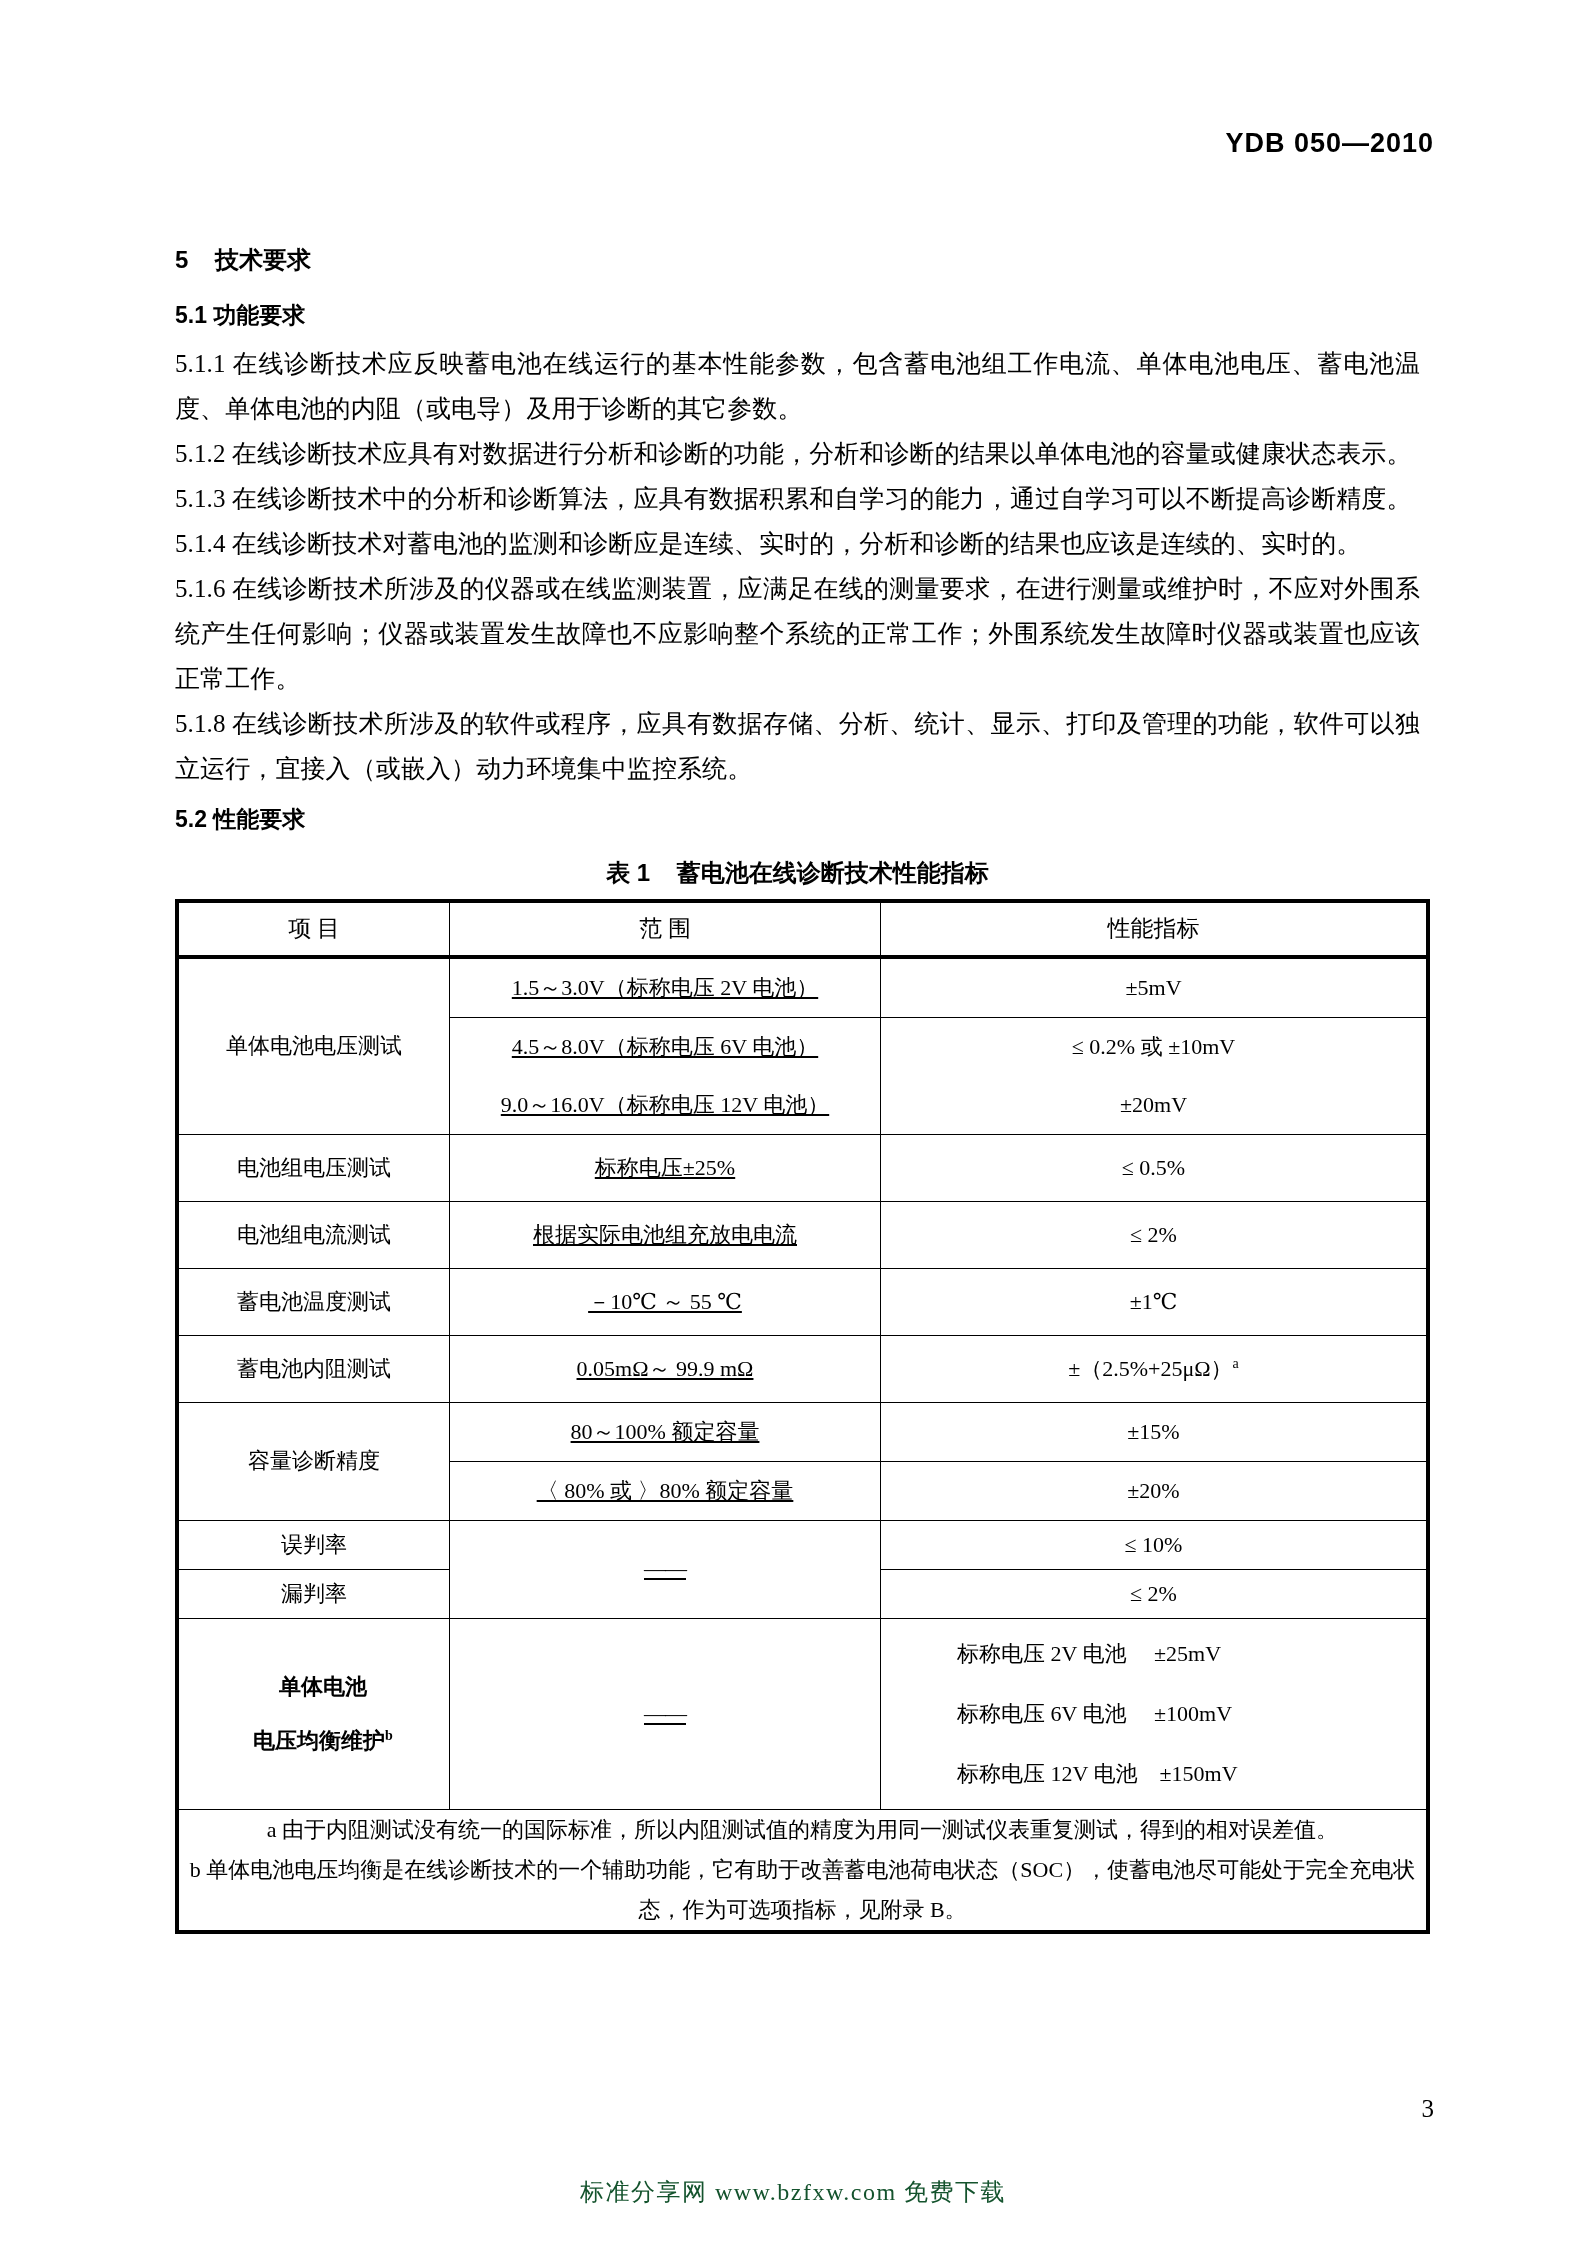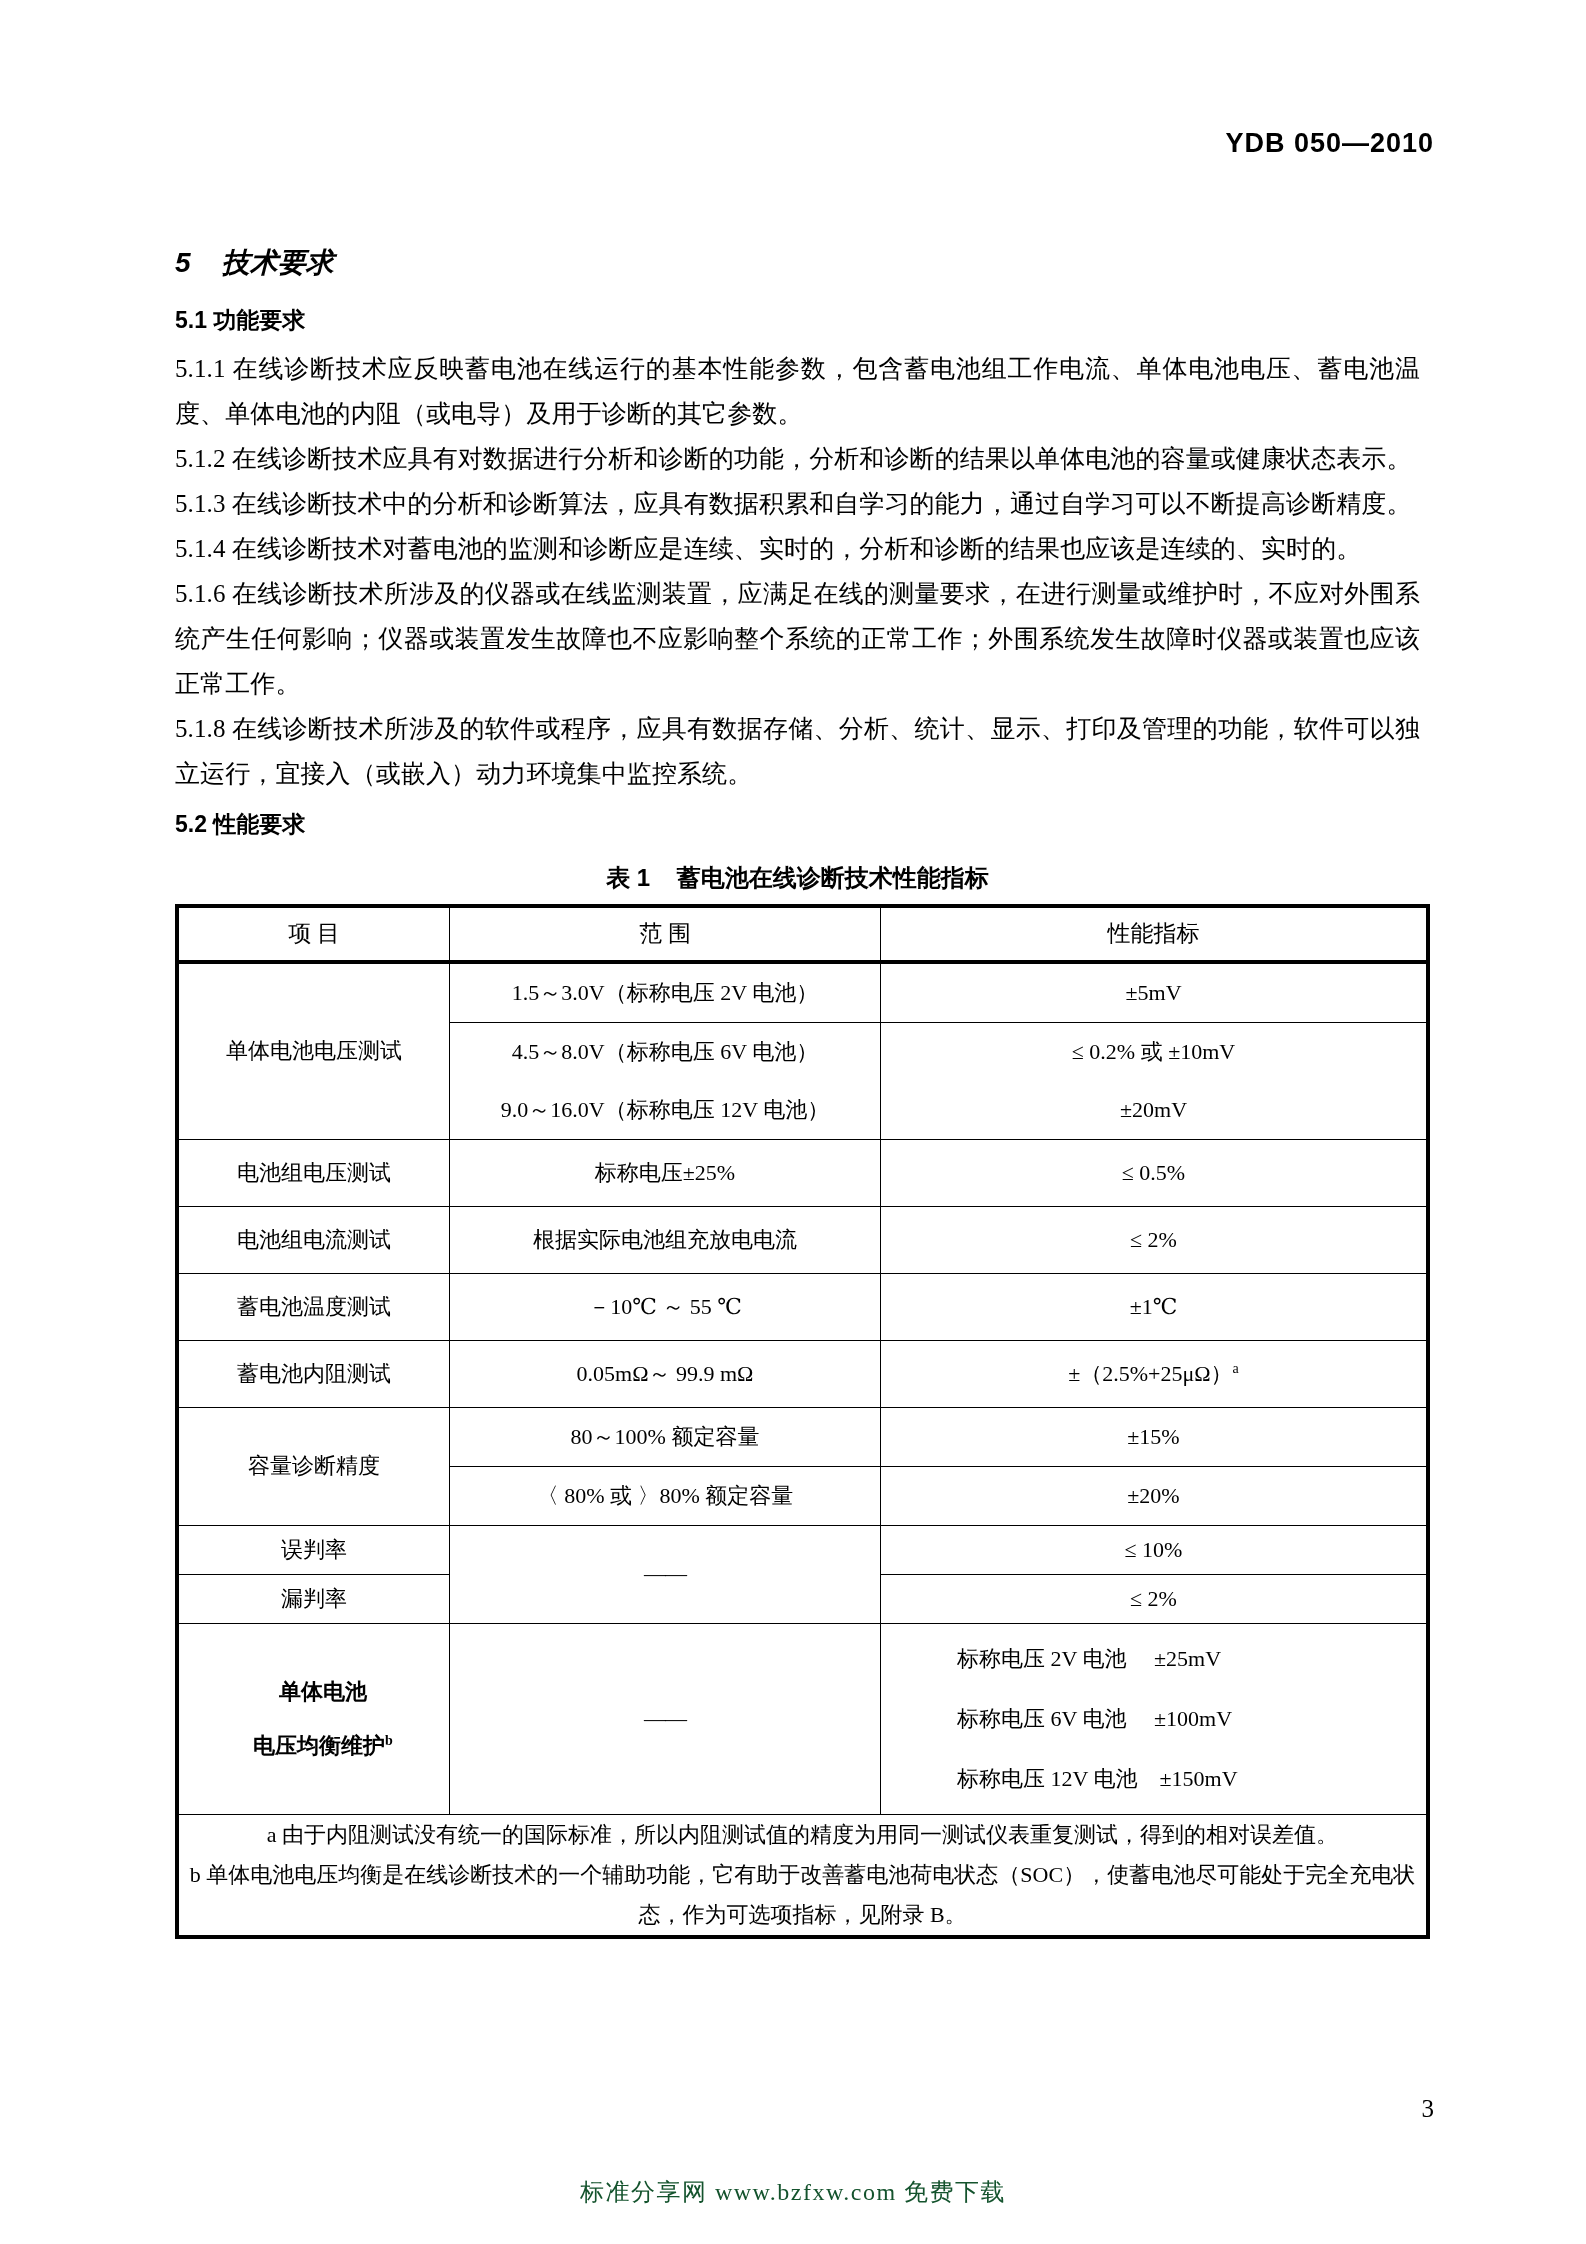--- a/index.html
+++ b/index.html
@@ -37,25 +37,24 @@
   .content {
     position: absolute;
     left: 175px;
     top: 245px;
     width: 1245px;
   }
 
   h1.clause-h {
     font-family: "Liberation Sans", "DejaVu Sans", sans-serif;
     font-weight: bold;
-    font-size: 28px;
+    font-size: 24px;
     margin: 0 0 26px 0;
     white-space: pre;
     line-height: 1.25;
-    font-style: italic;
   }
   h2.clause-h2 {
     font-family: "Liberation Sans", "DejaVu Sans", sans-serif;
     font-weight: bold;
     font-size: 23px;
     margin: 18px 0 10px 0;
     white-space: pre;
     line-height: 1.3;
   }
   h2.clause-h2.tight-top { margin-top: 14px; }
@@ -105,21 +104,21 @@
   table.spec tr.hdr td {
     border-bottom: 4px solid #000;
     height: 52px;
     font-size: 23px;
   }
   table.spec td.col-item { width: 270px; }
   table.spec td.col-range { width: 430px; }
   table.spec td.col-perf { width: 545px; }
 
   table.spec td.item-cell { padding: 0 6px; }
-  table.spec td.range-cell { padding: 0 6px; }
+  table.spec td.range-cell { padding: 0 6px; text-decoration: underline; }
   table.spec td.perf-cell { padding: 0 6px; }
 
   .row-h1 { height: 58px; }
   .row-h2 { height: 66px; }
   .row-h3 { height: 74px; }
 
   .stack-line { display: block; line-height: 54px; white-space: nowrap; }
   .dash { letter-spacing: -1px; }
 
   .perf-pair {

